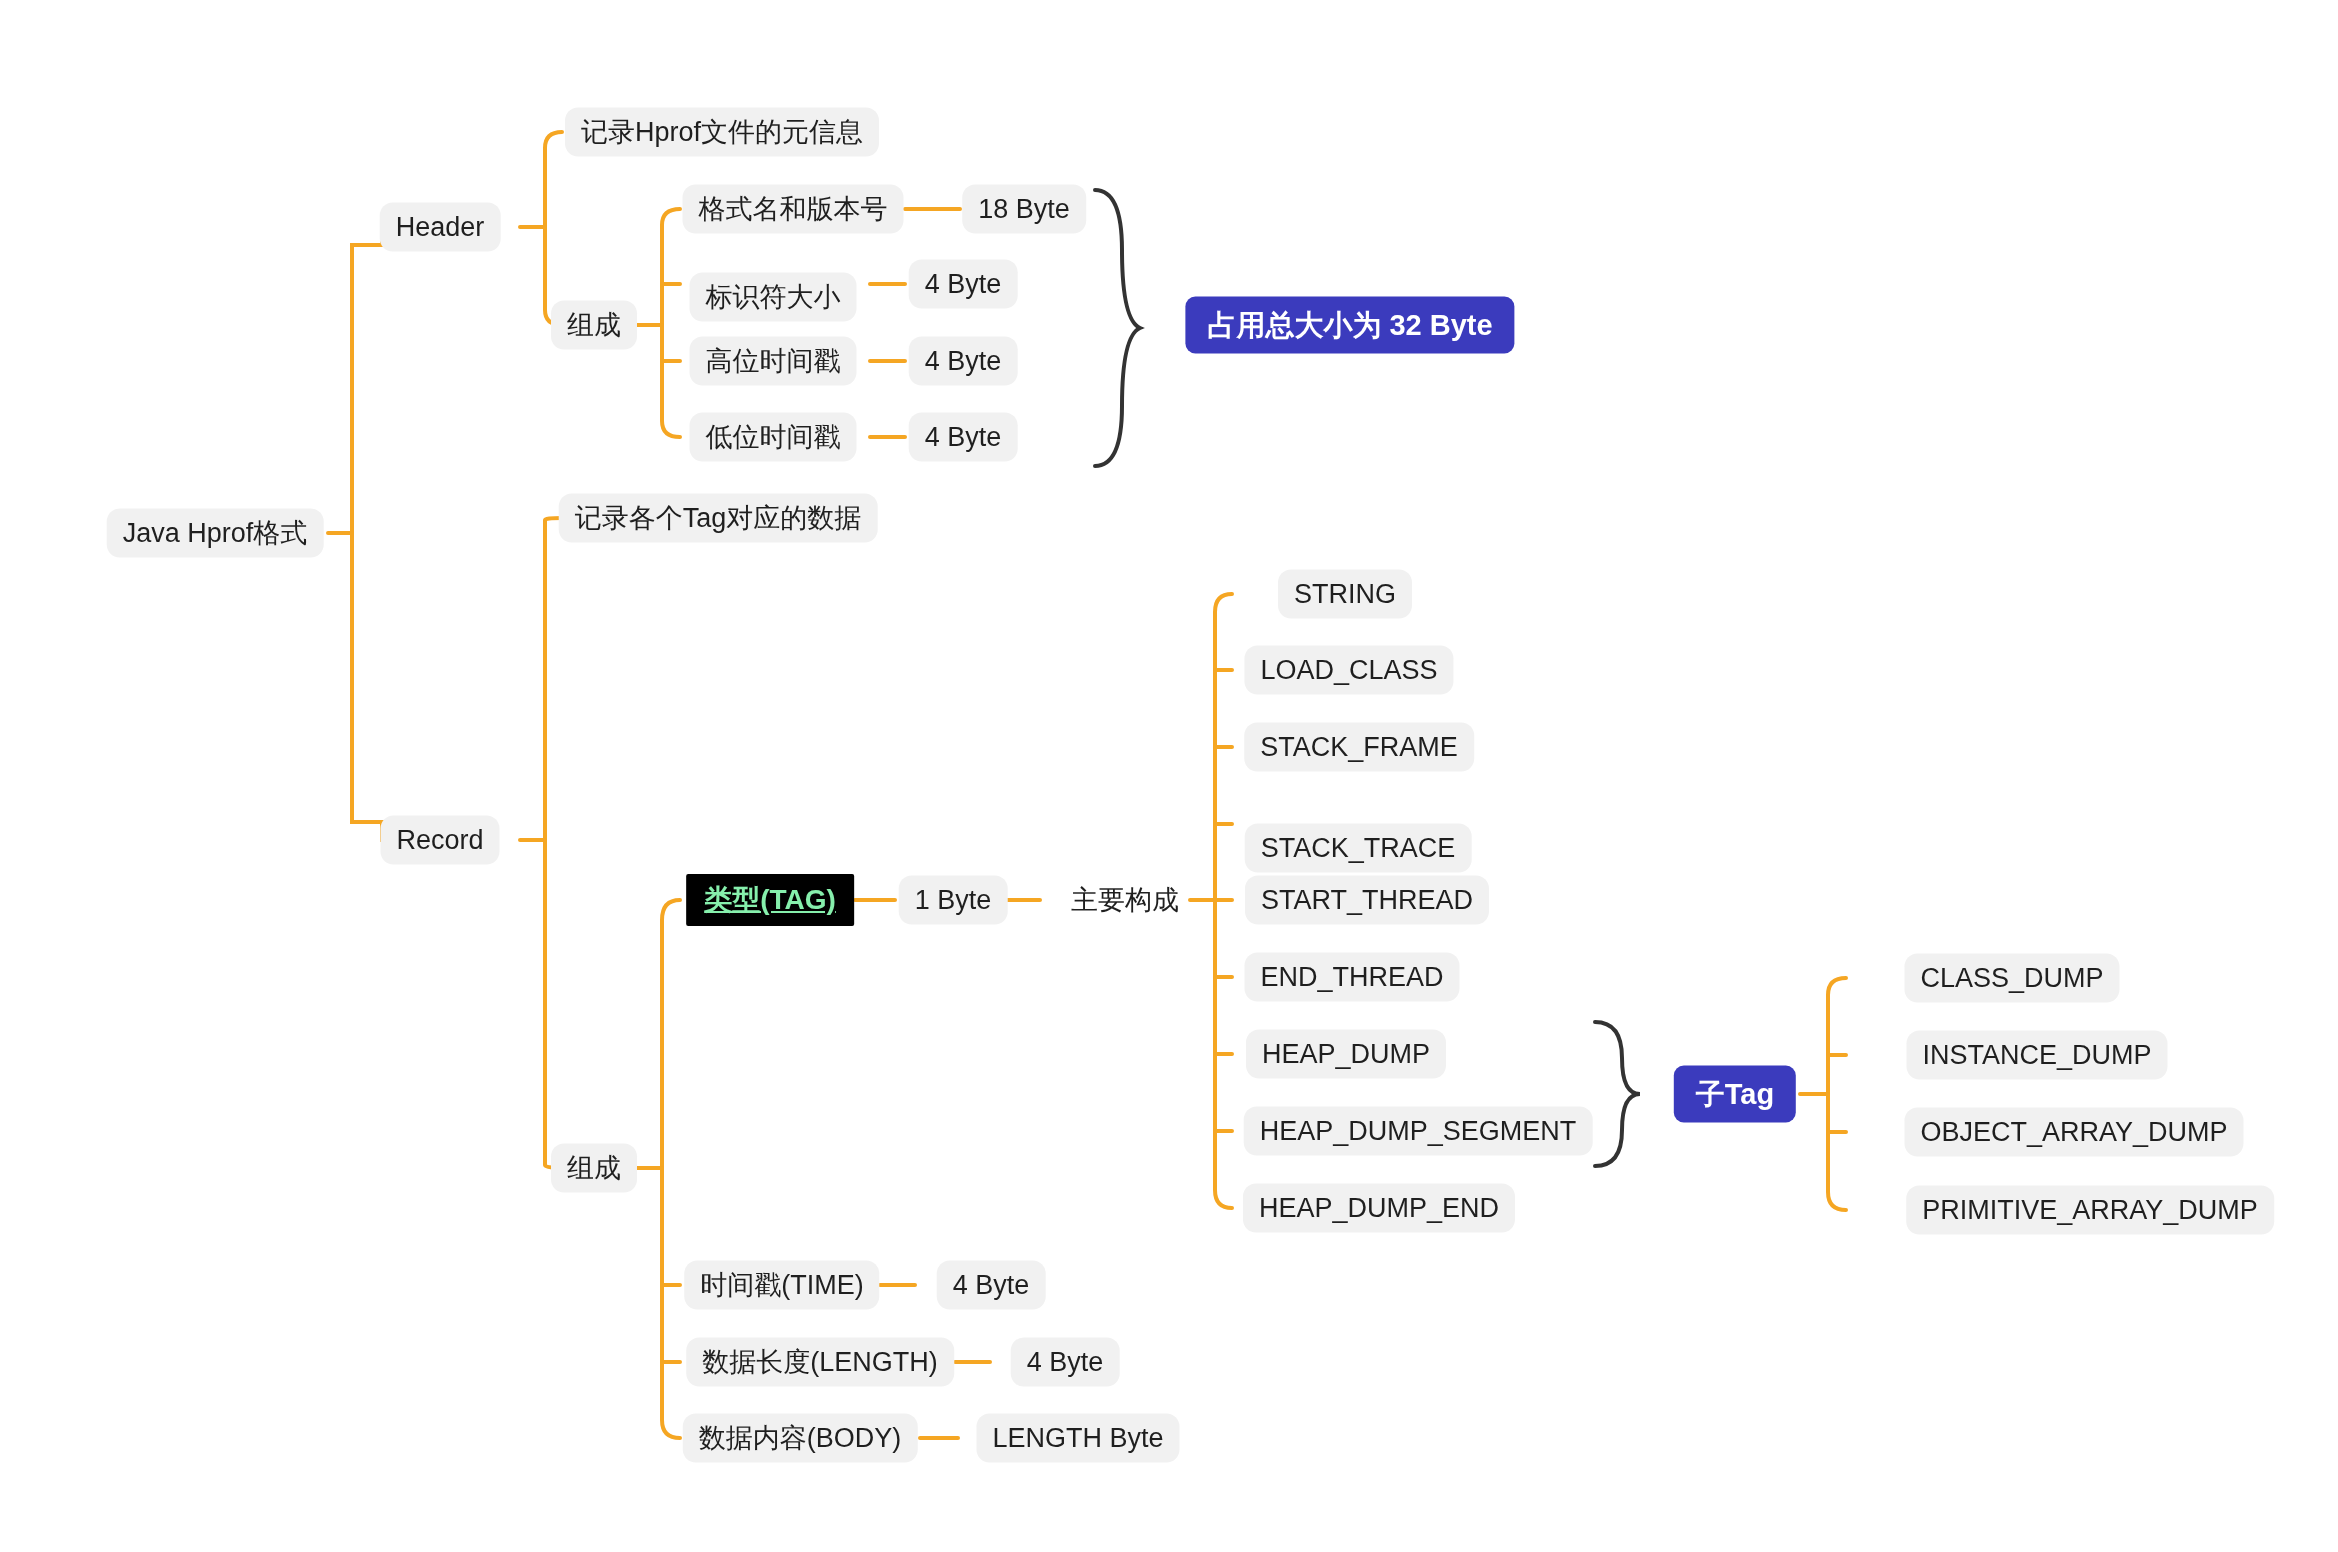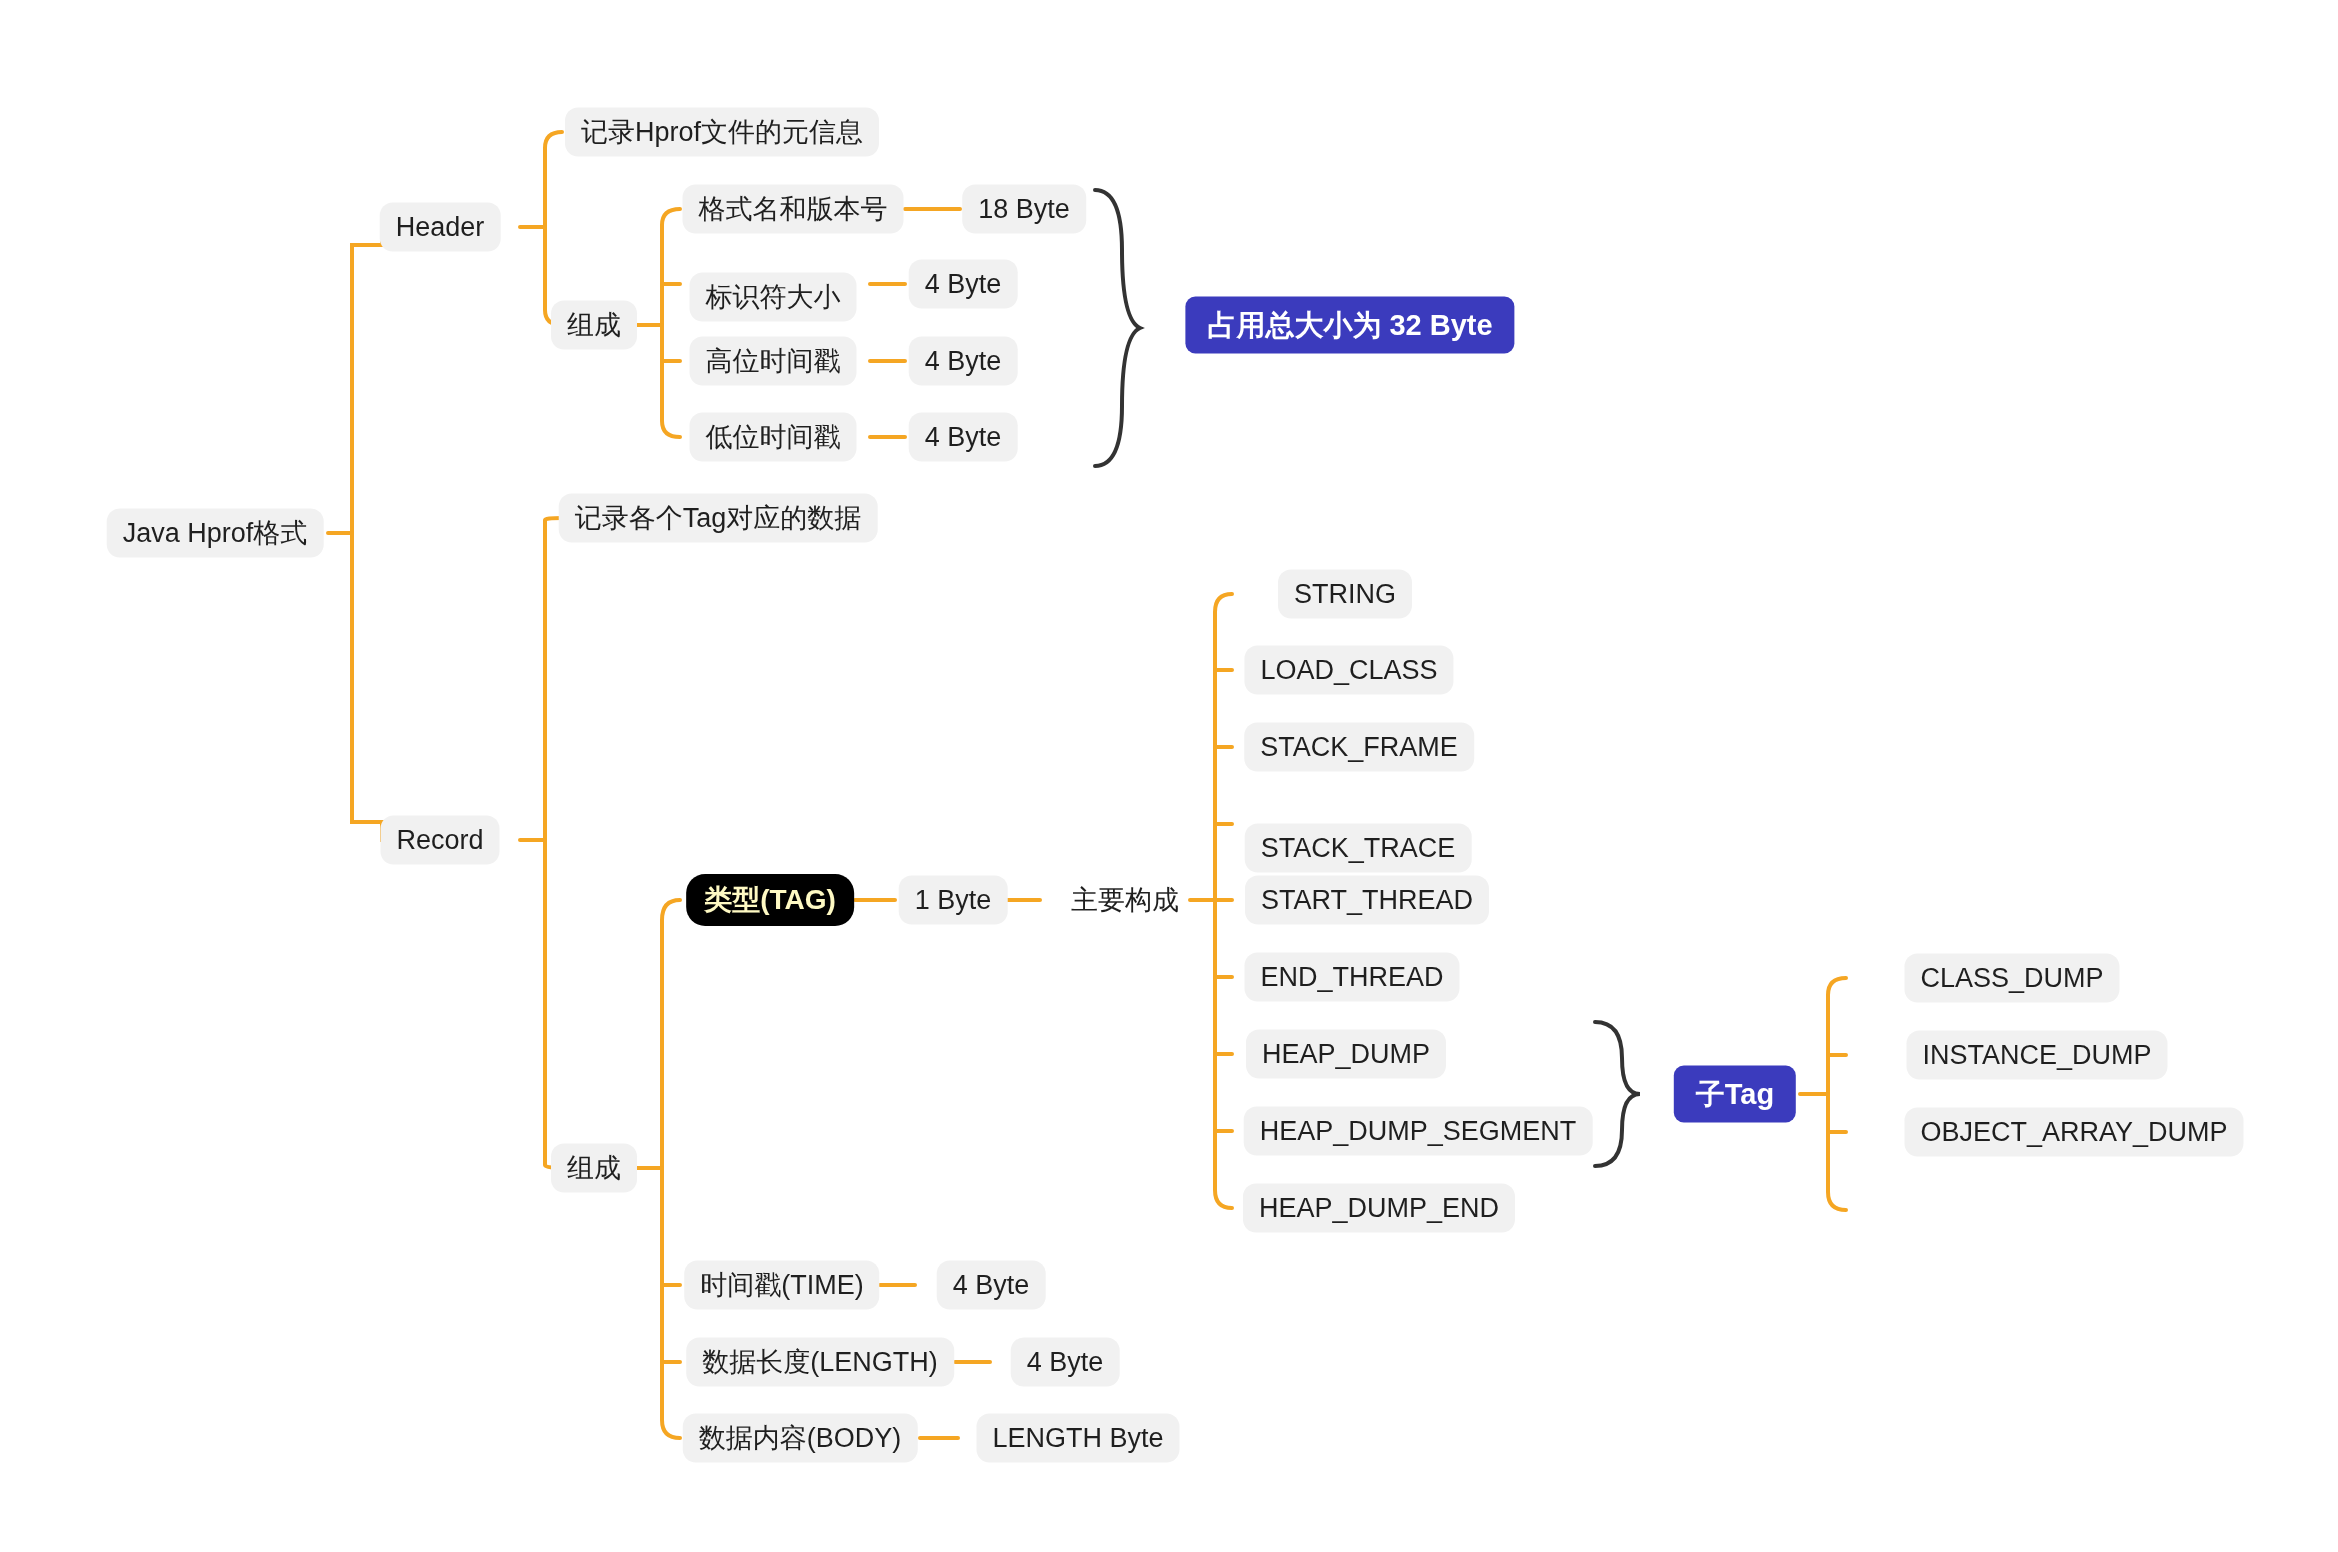--- a/index.html
+++ b/index.html
@@ -50,25 +50,26 @@
   .node.accent {
     background: #3b3bbd;
     color: #ffffff;
     font-weight: bold;
     border-radius: 10px;
     padding: 14px 22px;
     font-size: 29px;
   }
   .node.dark {
     background: #000000;
-    color: #fef9c3;
+    color: #86efac;
     font-weight: bold;
-    border-radius: 19px;
+    border-radius: 2px;
     padding: 12px 18px;
     font-size: 28px;
+    text-decoration: underline;
   }
   .node.root {
     background: #f1f1f1;
     font-size: 27px;
   }
 </style>
 </head>
 <body>
 
 <div id="canvas">
@@ -162,20 +163,21 @@
   <div class="node plain" style="left:1352px; top:977px;">END_THREAD</div>
   <div class="node plain" style="left:1346px; top:1054px;">HEAP_DUMP</div>
   <div class="node plain" style="left:1418px; top:1131px;">HEAP_DUMP_SEGMENT</div>
   <div class="node plain" style="left:1379px; top:1208px;">HEAP_DUMP_END</div>
 
   <div class="node accent" style="left:1735px; top:1094px;">子Tag</div>
 
   <div class="node plain" style="left:2012px; top:978px;">CLASS_DUMP</div>
   <div class="node plain" style="left:2037px; top:1055px;">INSTANCE_DUMP</div>
   <div class="node plain" style="left:2074px; top:1132px;">OBJECT_ARRAY_DUMP</div>
+  <div class="node plain" style="left:2090px; top:1210px;">PRIMITIVE_ARRAY_DUMP</div>
 
   <div class="node plain" style="left:782px; top:1285px;">时间戳(TIME)</div>
   <div class="node plain" style="left:820px; top:1362px;">数据长度(LENGTH)</div>
   <div class="node plain" style="left:800px; top:1438px;">数据内容(BODY)</div>
 
   <div class="node plain" style="left:991px; top:1285px;">4 Byte</div>
   <div class="node plain" style="left:1065px; top:1362px;">4 Byte</div>
   <div class="node plain" style="left:1078px; top:1438px;">LENGTH Byte</div>
 
 </div>

